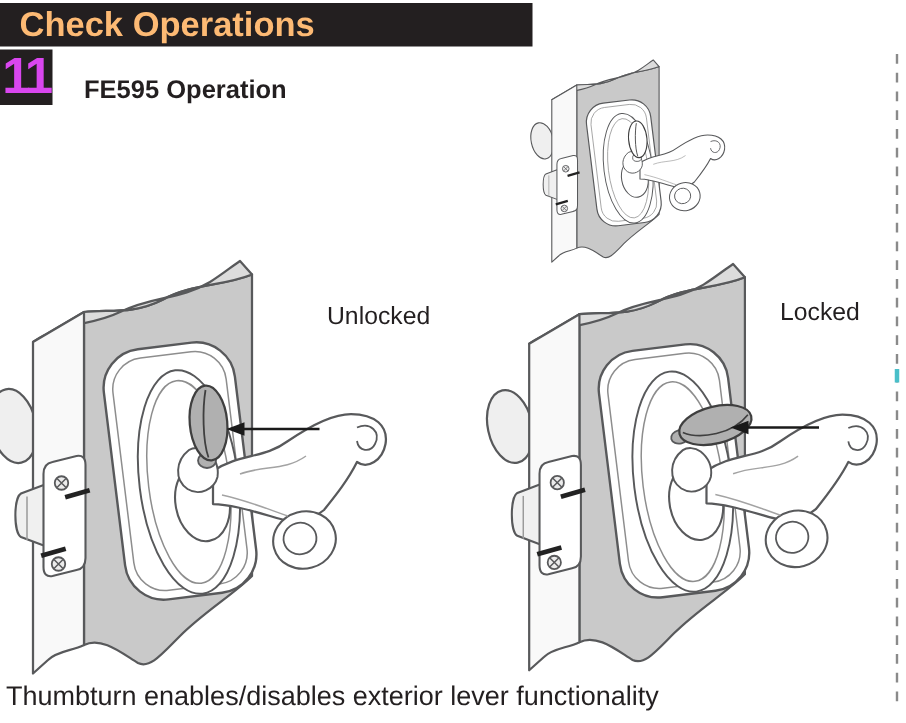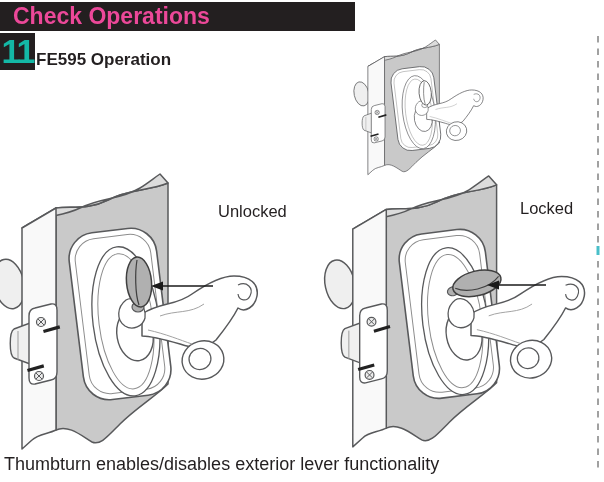--- a/index.html
+++ b/index.html
@@ -1,25 +1,25 @@
 <!DOCTYPE html>
 <html style="--header-bar: #231f20; --door-face: #c9c9c9; --door-top: #dcdcdc; --door-edge: #f9f9f9; --outline: #58595b; --thumbturn-fill: #b0b0b0; --arrow: #1a1a1a; --cut-line: #8a8a8a; --cut-mark: #49bfc9;"><head>
 <meta charset="utf-8">
 <style>
   html,body{margin:0;padding:0;background:#fff;}
   body{width:604px;height:482px;position:relative;overflow:hidden;
        font-family:"Liberation Sans", sans-serif;color:#231f20;}
   #art{position:absolute;left:0;top:0;width:604px;height:482px;}
   .hdr-bar{position:absolute;left:0;top:2px;width:355px;height:29px;
-       background:var(--header-bar,#231f20);color:#ec4899;font-weight:bold;font-size:23px;
+       background:var(--header-bar,#231f20);color:#fdba74;font-weight:bold;font-size:23px;
        line-height:29px;padding-left:13px;box-sizing:border-box;}
   .step-num{position:absolute;left:0;top:33px;width:35px;height:37px;
-       background:var(--header-bar,#231f20);color:#14b8a6;font-weight:bold;font-size:34px;
+       background:var(--header-bar,#231f20);color:#d946ef;font-weight:bold;font-size:34px;
        line-height:36px;text-align:center;letter-spacing:-2px;}
-  .step-title{position:absolute;left:36px;top:50px;font-weight:bold;font-size:17px;}
+  .step-title{position:absolute;left:56px;top:50px;font-weight:bold;font-size:17px;}
   .state-label{position:absolute;font-size:16.5px;margin-left:42px;}
   #lbl-unlocked{left:176px;top:202px;}
   #lbl-locked{left:478px;top:199px;}
   .caption{position:absolute;left:4px;top:454px;font-size:18px;}
   
   .f-face{fill:var(--door-face,#c9c9c9);}
   .f-top{fill:var(--door-top,#dcdcdc);}
   .f-edge{fill:var(--door-edge,#f9f9f9);}
   .ln{stroke:var(--outline,#58595b);}
   .tt-gray{fill:var(--thumbturn-fill,#b0b0b0);}

